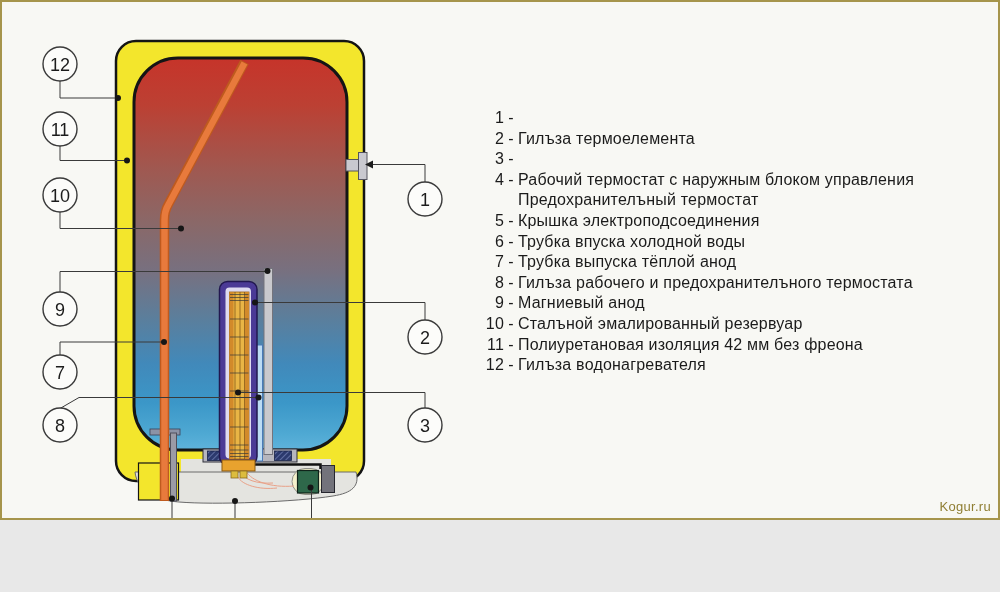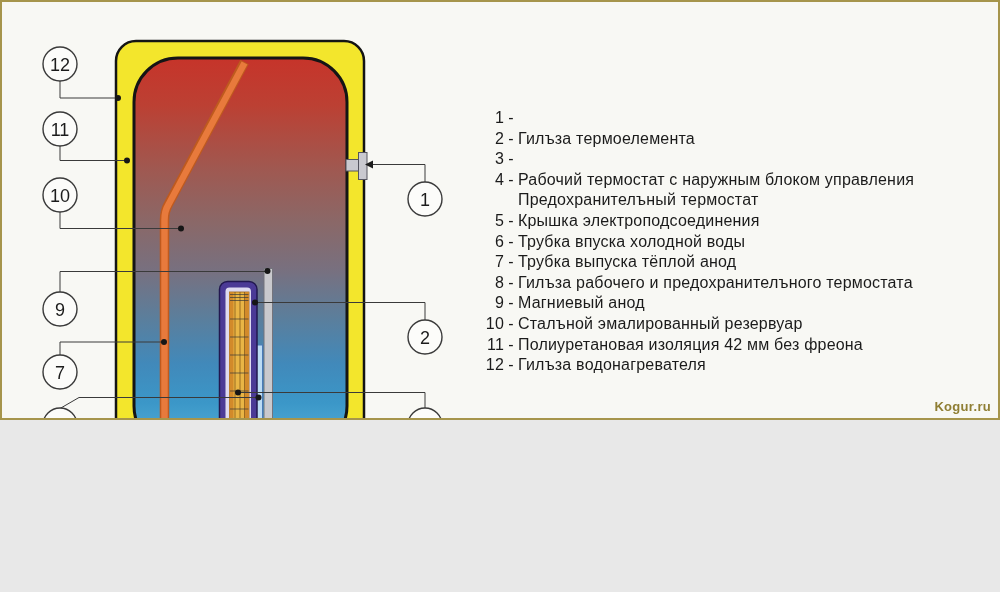--- a/index.html
+++ b/index.html
@@ -1,32 +1,32 @@
 <!DOCTYPE html>
 <html><head>
 <meta charset="utf-8">
 <style>
   html,body{margin:0;padding:0;background:#e8e8e8;}
   .stage{
-    position:relative;width:1000px;height:420px;
+    position:relative;width:1000px;height:520px;
     background:#F8F8F4;border:2px solid #A6954C;box-sizing:border-box;
     font-family:"Liberation Sans",sans-serif;overflow:hidden;
   }
   svg{position:absolute;left:0;top:0;}
   .legend{
     position:absolute;left:476px;top:106px;
     font-size:16px;line-height:20.6px;letter-spacing:.2px;color:#1b1b1b;
   }
   .lrow{display:flex;white-space:nowrap;height:20.6px;}
   .lnum{flex:0 0 26px;text-align:right;}
   .lsep{flex:0 0 14px;text-align:center;}
   .ltext{}
   .watermark{
     position:absolute;right:7px;bottom:4px;
-    font-size:13px;font-weight:bold;color:#8F7E33;letter-spacing:.3px;
+    font-size:13px;font-weight:normal;color:#8F7E33;letter-spacing:.3px;
   }
   .cnum{font-family:"Liberation Sans",sans-serif;font-size:18px;fill:#1c1c1c;}
 </style>
 </head>
 <body>
 
 <div class="stage">
 
   <svg width="996" height="588" viewBox="0 0 996 588">
     <defs>

